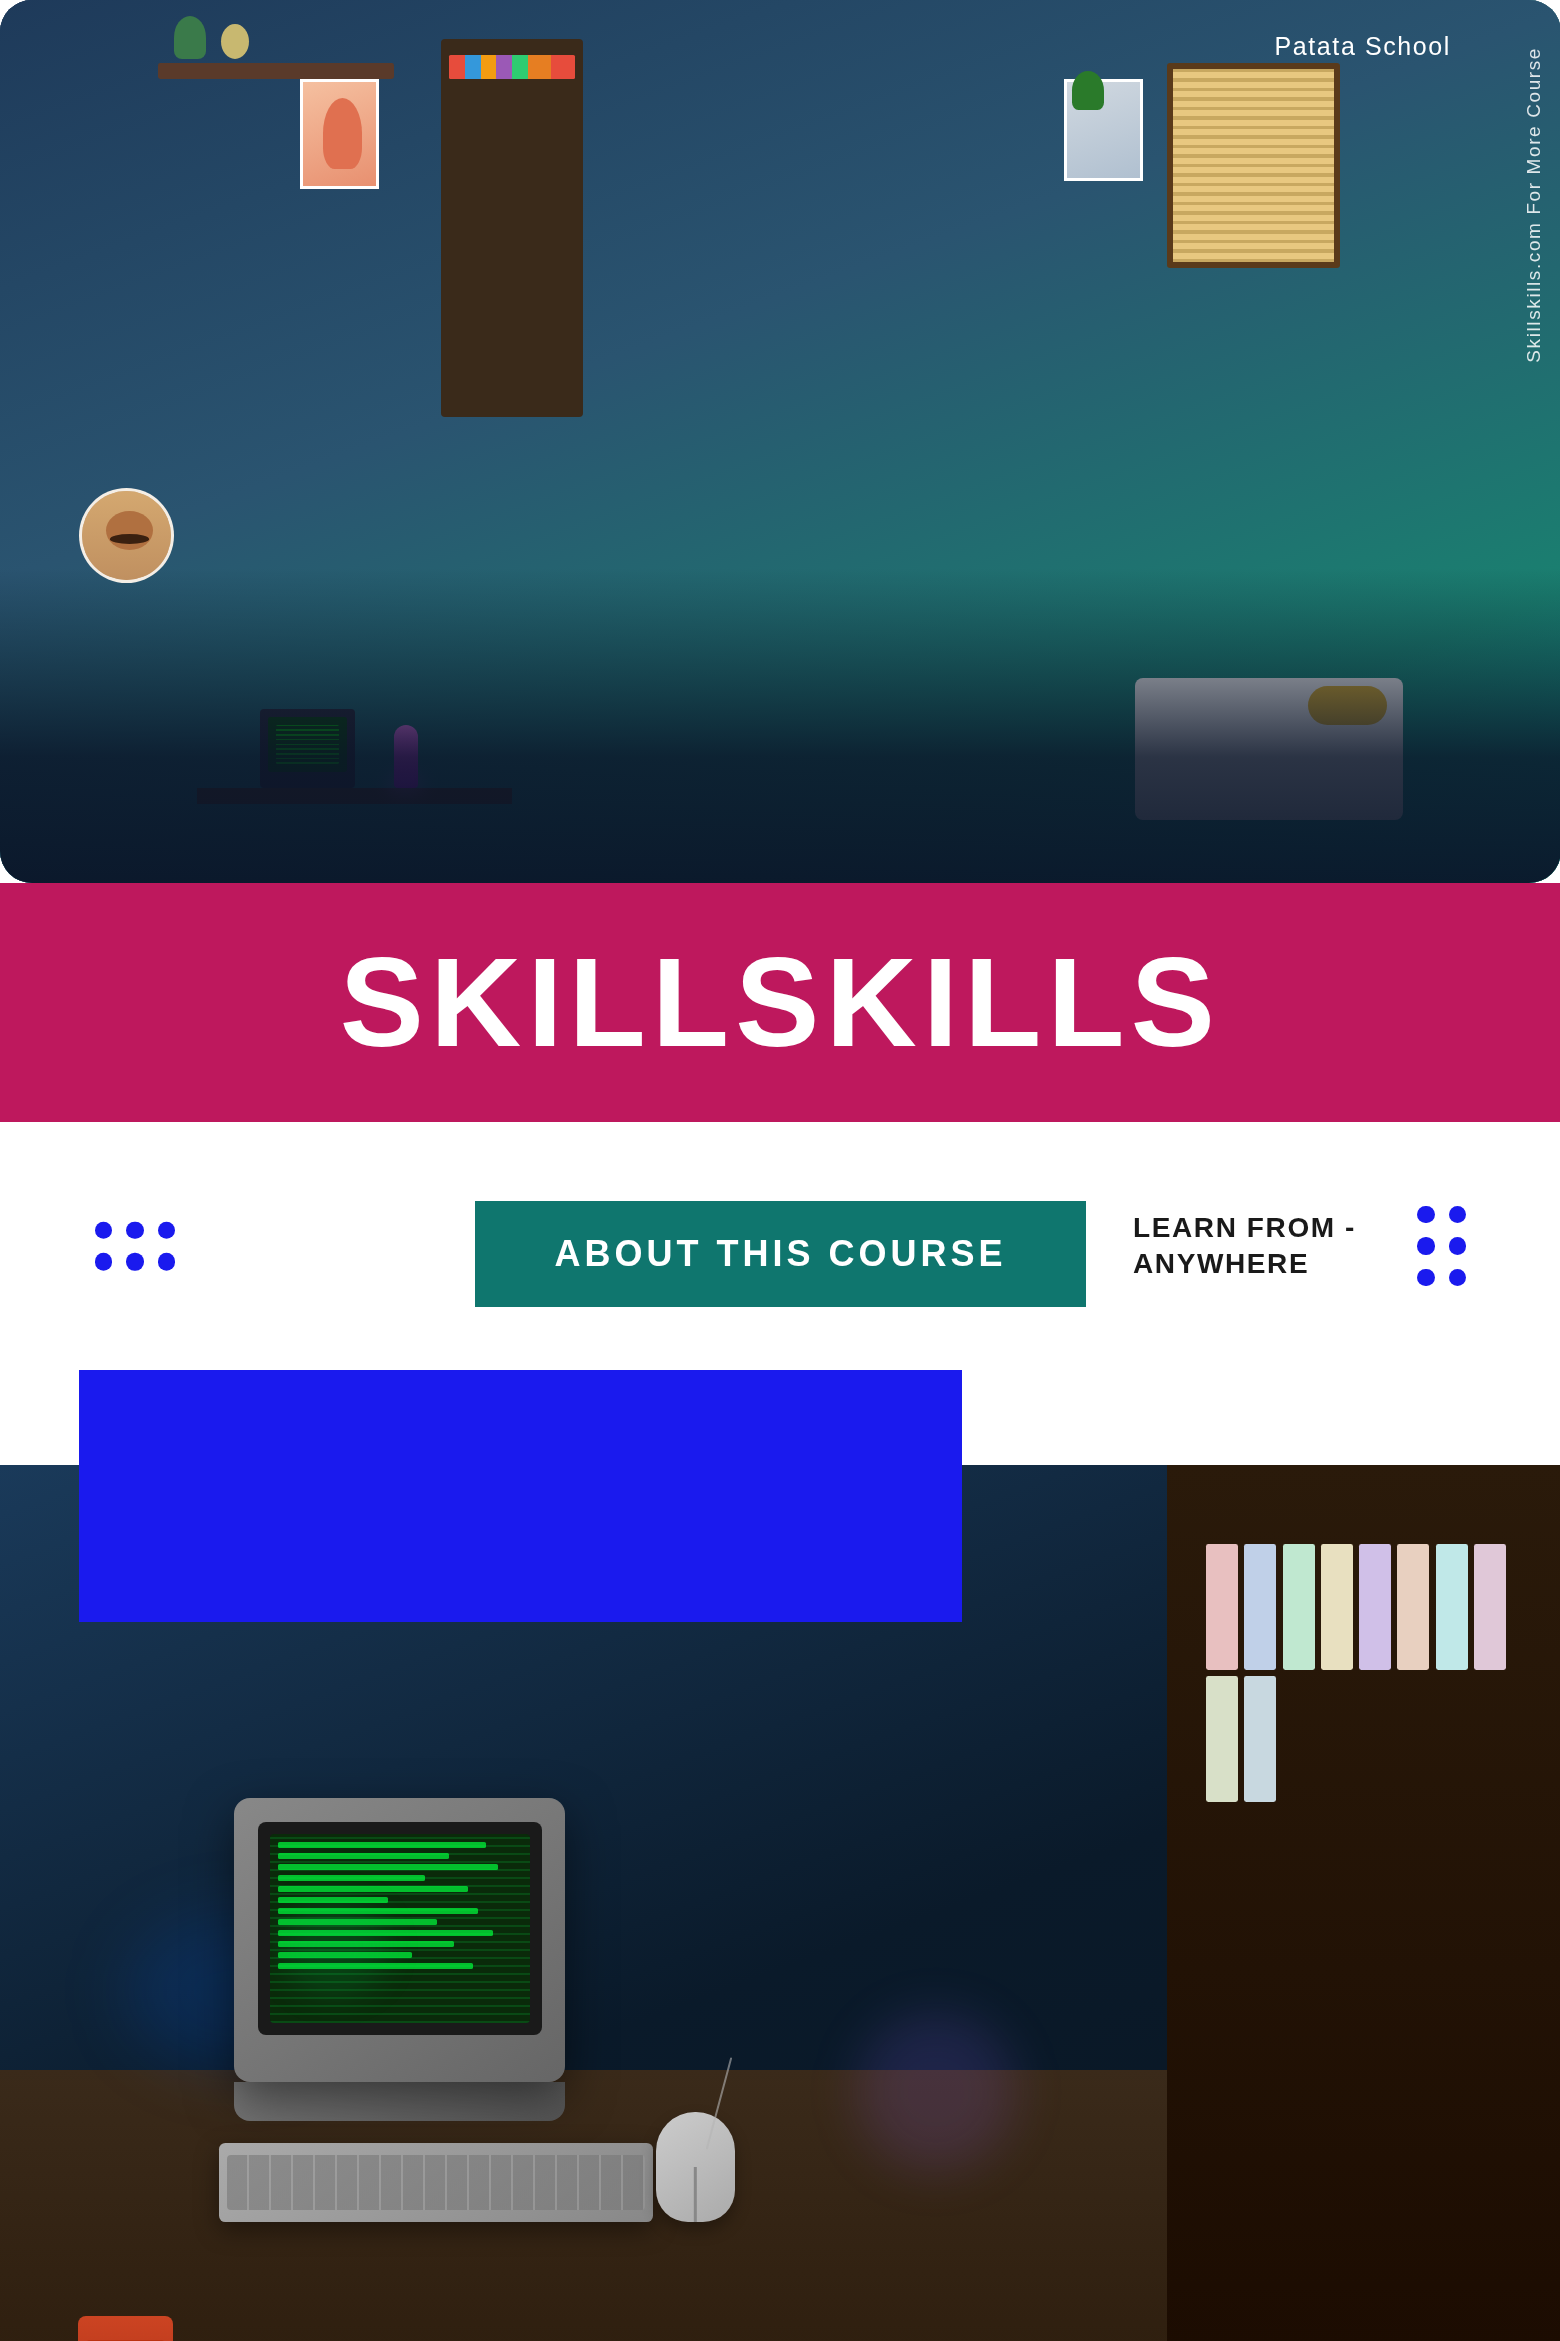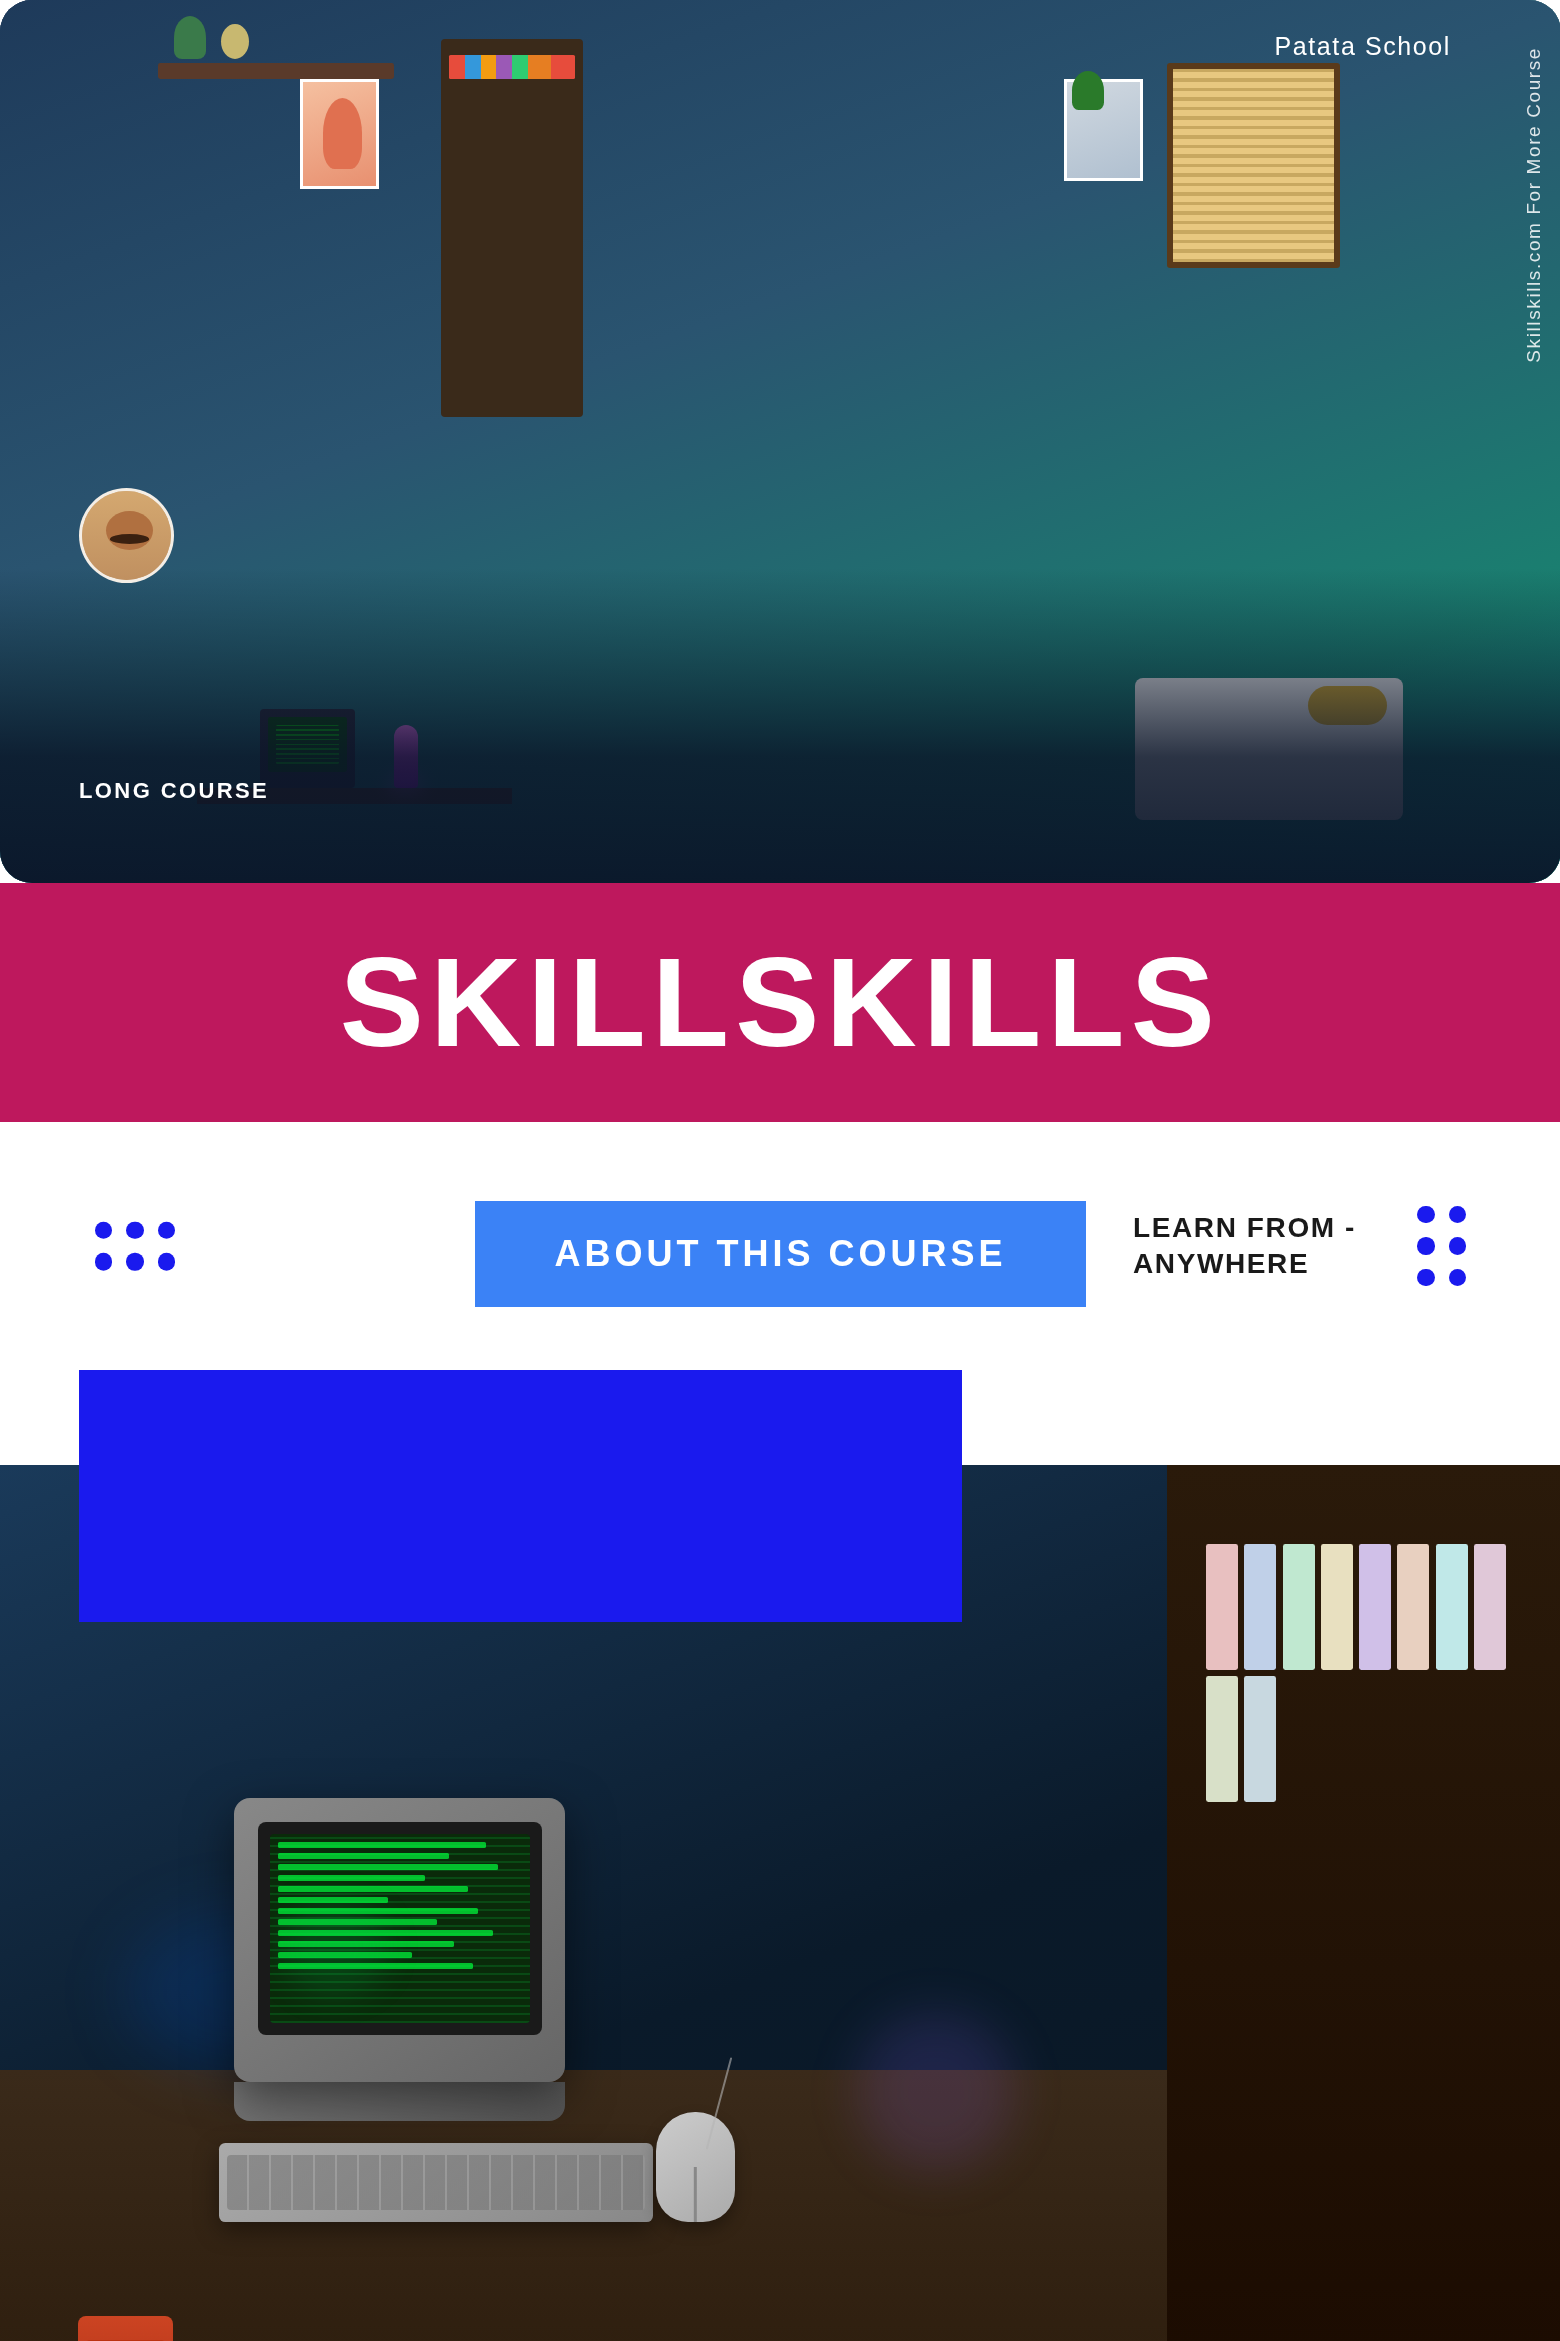--- a/index.html
+++ b/index.html
@@ -410,21 +410,21 @@
       right: 95px;
       top: 50%;
       transform: translateY(-50%);
       display: grid;
       grid-template-columns: 1fr 1fr;
       gap: 14px;
     }
 
     
     .about-btn {
-      background: #3b82f6;
+      background: #0f766e;
       color: #ffffff;
       font-size: 36px;
       font-weight: 700;
       letter-spacing: 4px;
       text-transform: uppercase;
       padding: 32px 79px;
       border: none;
       cursor: pointer;
     }
 
@@ -746,21 +746,20 @@
 
   <div class="vertical-text">Skillskills.com For More Course</div>
 
   <div class="avatar-circle">
     <div class="avatar-face"></div>
   </div>
 
   <div class="hero-overlay"></div>
 
   <div class="hero-text-content">
-    <div class="long-course-label">LONG COURSE</div>
   </div>
 </div>
 
 <div class="brand-banner">
   <div class="brand-name">SKILLSKILLS</div>
 </div>
 
 <div class="middle-section">
 
   <div class="dots-left">

